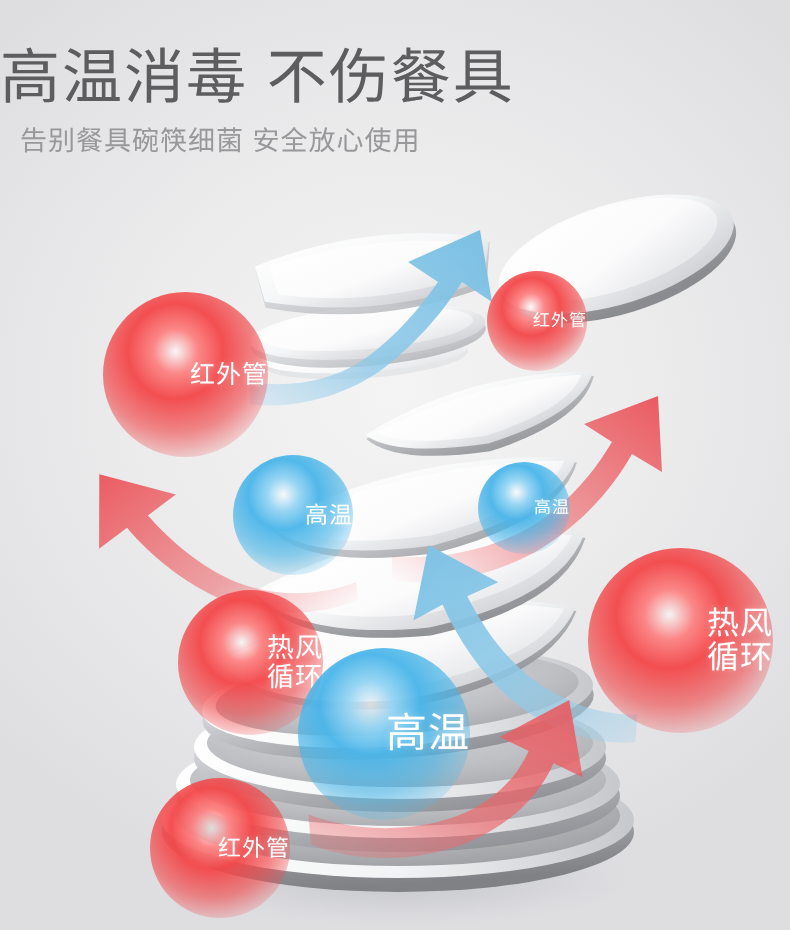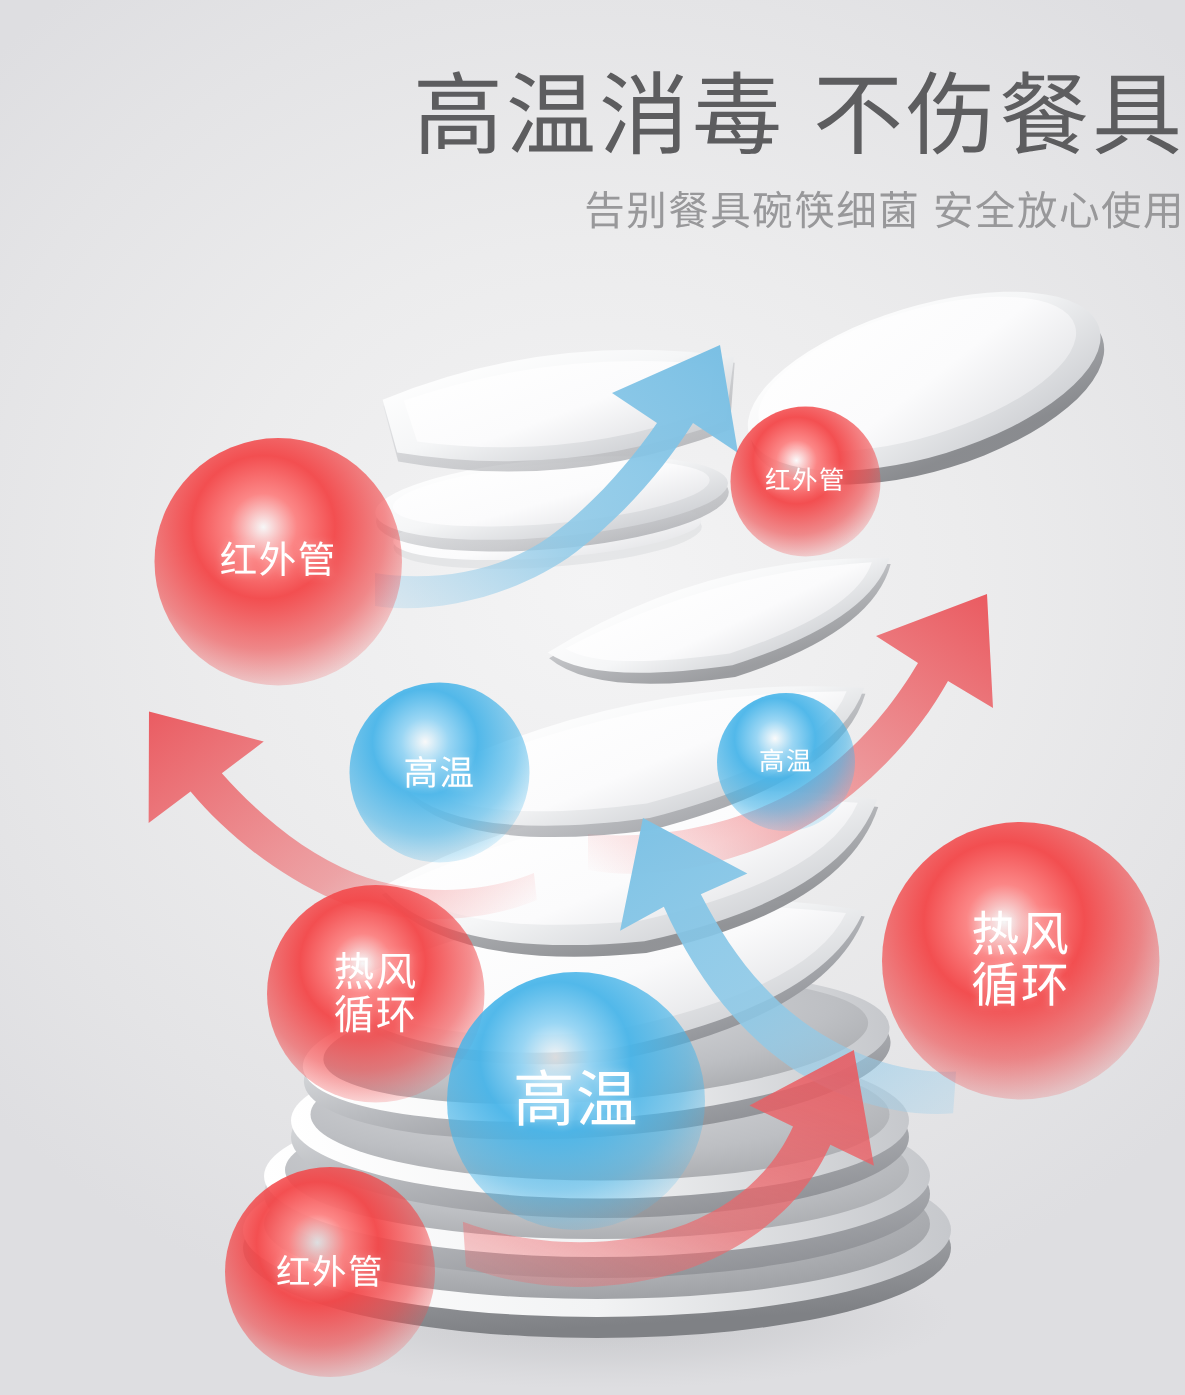--- a/index.html
+++ b/index.html
@@ -22,21 +22,21 @@
     overflow: hidden;
     background:
       radial-gradient(ellipse 70% 55% at 50% 42%, #f4f4f5 0%, #ececed 45%, #e4e4e6 78%, #dedee1 100%);
   }
 
   
   .header {
     position: absolute;
     top: 0; left: 0;
     width: 790px;
-    text-align: right;
+    text-align: left;
     z-index: 60;
   }
   .title {
     margin: 0;
     padding-top: 44px;
     font-size: 60px;
     line-height: 1.12;
     font-weight: 400;
     letter-spacing: 2px;
     color: #5d5d5f;
@@ -70,21 +70,21 @@
 
   
   .dish { position: absolute; }
   .dish svg { display: block; overflow: visible; }
 
   
   .badge {
     position: absolute;
     display: flex;
     align-items: center;
-    justify-content: center;
+    justify-content: flex-end;
     text-align: center;
     color: #ffffff;
     font-weight: 400;
     letter-spacing: 1px;
     line-height: 1.06;
     user-select: none;
     z-index: 55;
     white-space: pre-line;
   }
   .badge .bglow {

